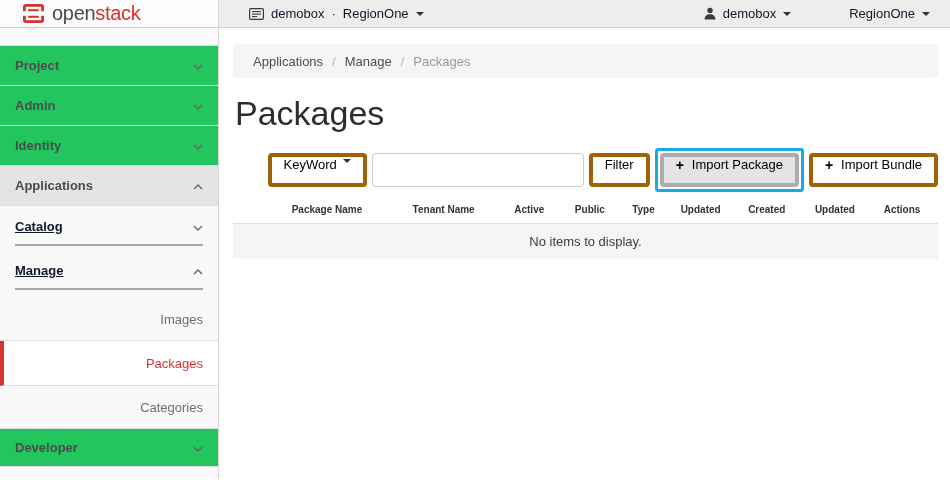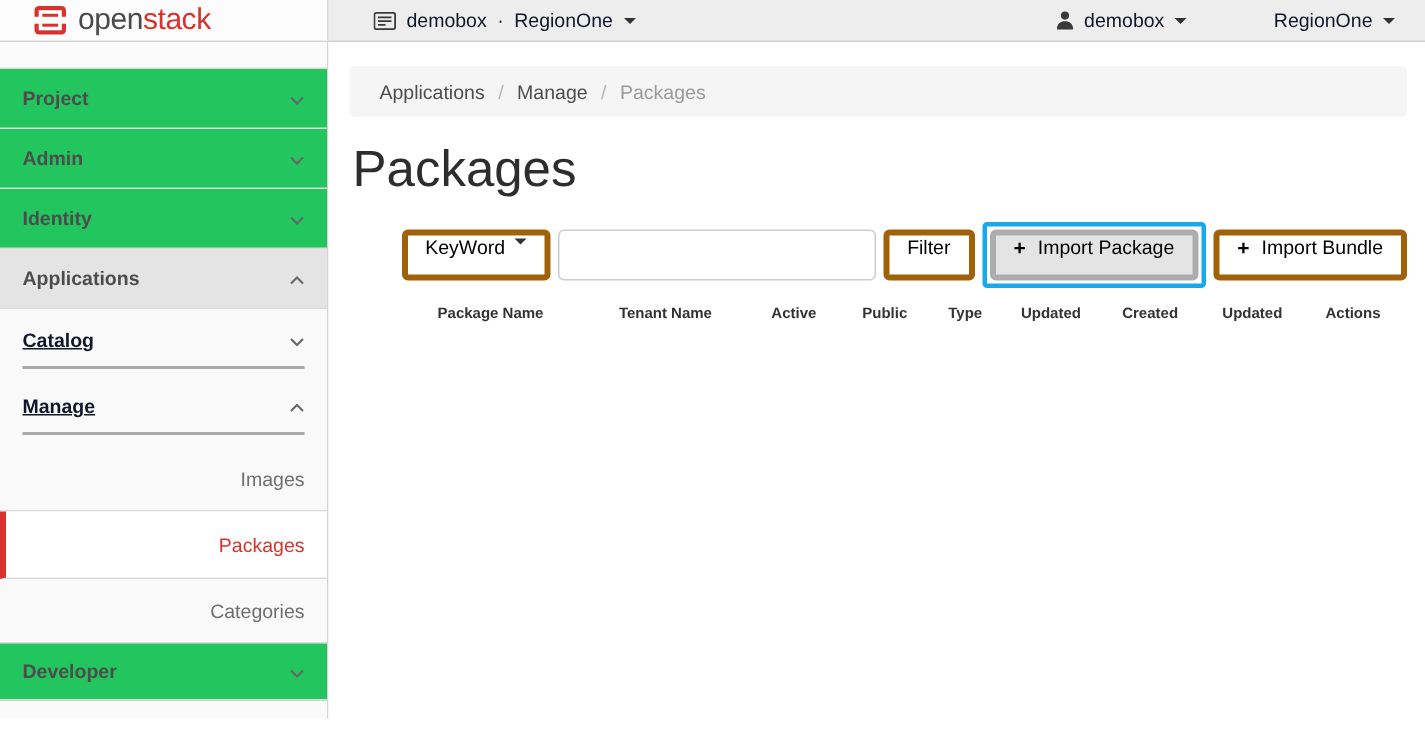--- a/index.html
+++ b/index.html
@@ -249,15 +249,18 @@
       <span class="c1">Tenant Name</span>
       <span class="c2">Active</span>
       <span class="c3">Public</span>
       <span class="c4">Type</span>
       <span class="c5">Updated</span>
       <span class="c6">Created</span>
       <span class="c7">Updated</span>
       <span class="c8">Actions</span>
     </div>
 
+    <div class="empty-row">
+      <span>No items to display.</span>
+    </div>
 
   </div>
 </div>
 
 </body></html>

